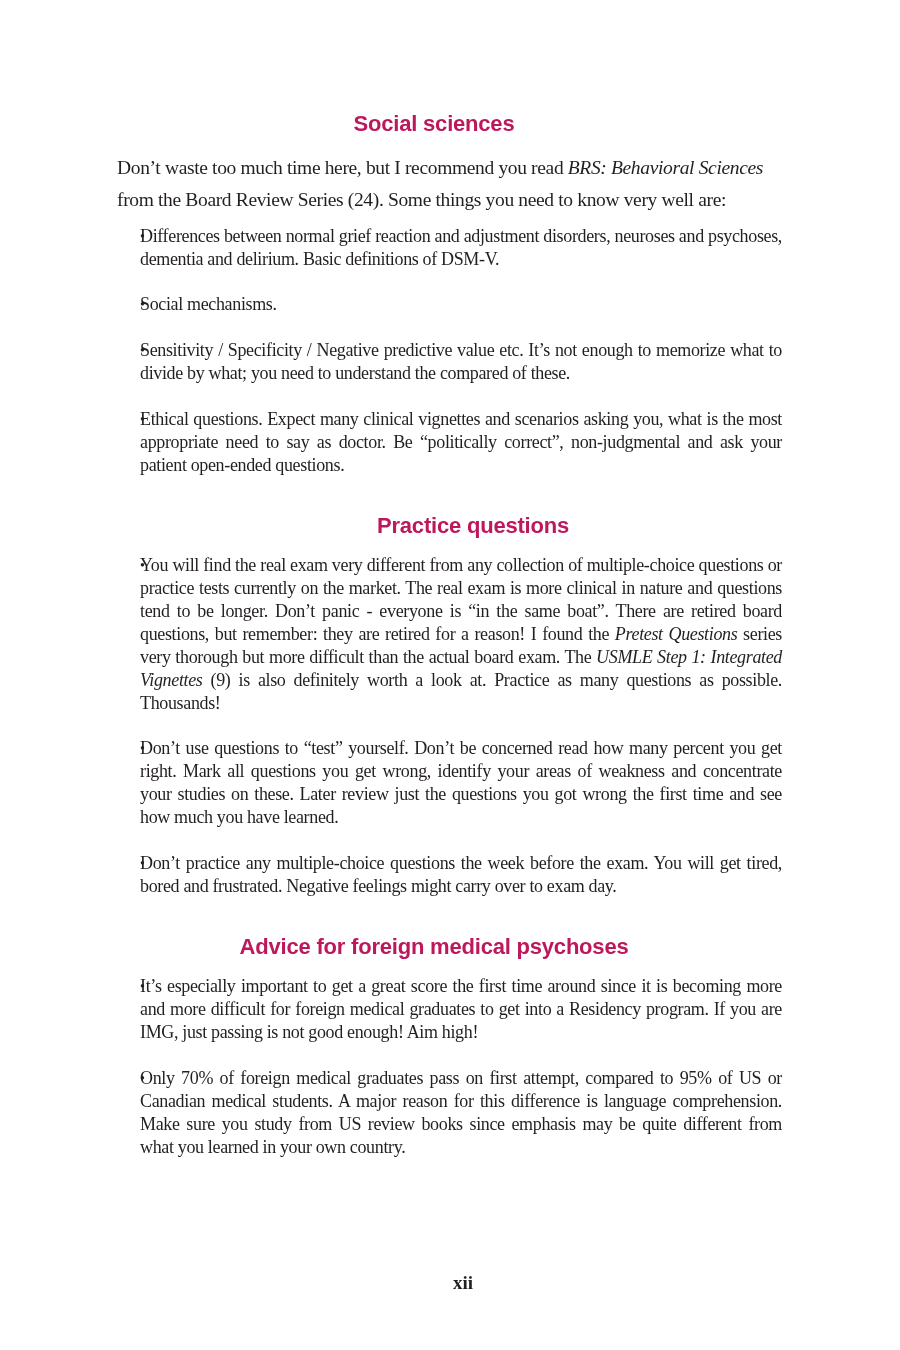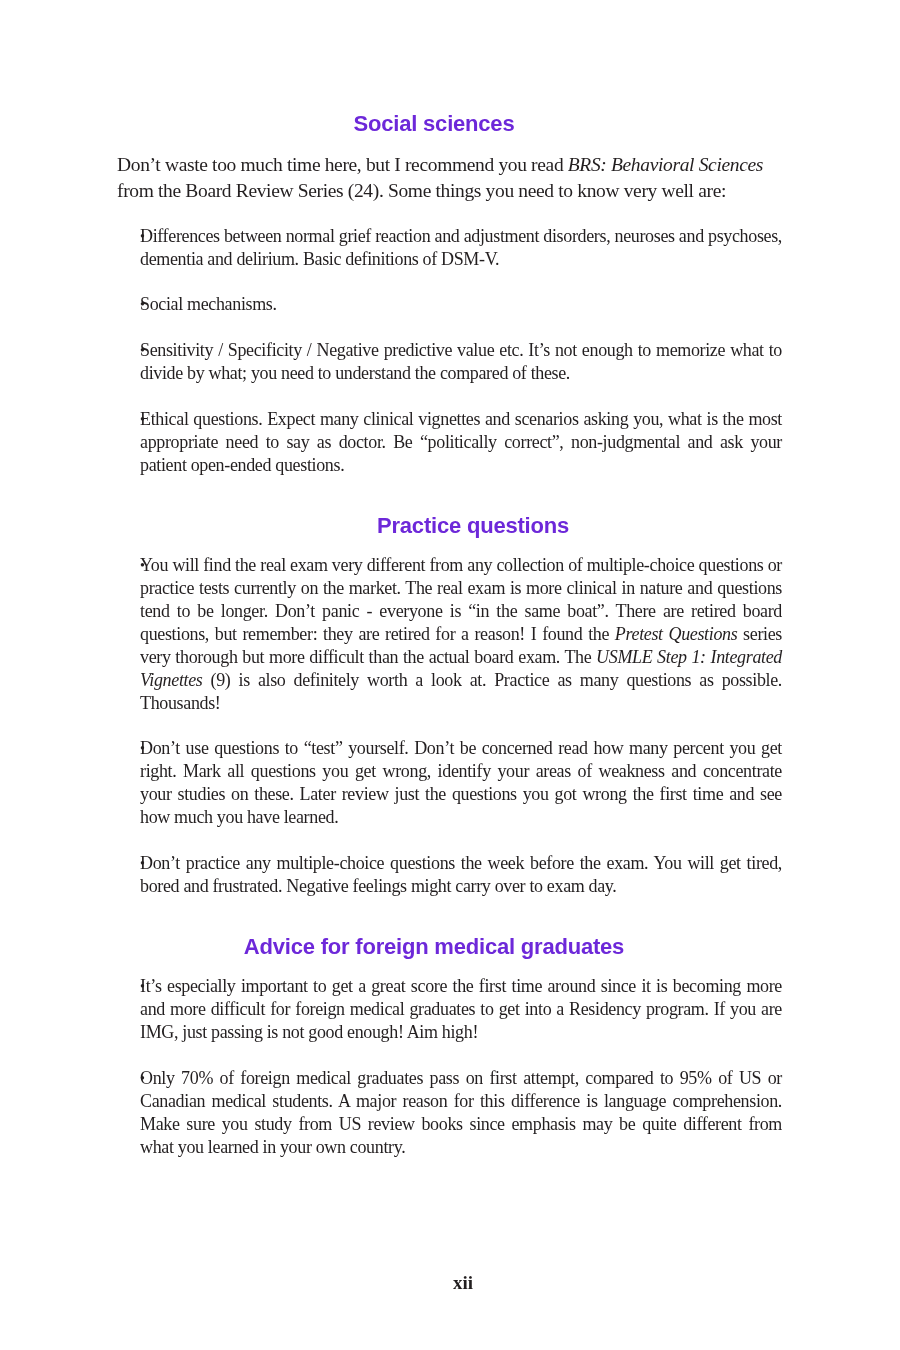--- a/index.html
+++ b/index.html
@@ -1,21 +1,21 @@
 <!DOCTYPE html>
 <html><head>
 <meta charset="utf-8">
 <style>
   html, body { margin: 0; padding: 0; background: #ffffff; }
   body { width: 900px; height: 1350px; position: relative; overflow: hidden;
          font-family: "Liberation Serif", "DejaVu Serif", serif; color: #231f20; }
   .heading { position: absolute; left: 0; width: 868px; text-align: center;
              font-family: "Liberation Sans", "DejaVu Sans", sans-serif; font-weight: bold;
-             font-size: 22px; color: #6d28d9; letter-spacing: -0.2px; }
-  .intro { position: absolute; left: 117px; width: 670px; font-size: 19.5px; line-height: 26px;
+             font-size: 22px; color: #be185d; letter-spacing: -0.2px; }
+  .intro { position: absolute; left: 117px; width: 670px; font-size: 19.5px; line-height: 32px;
            letter-spacing: -0.35px; }
   .bullet { position: absolute; left: 140px; width: 642px; font-size: 18px; line-height: 23px;
             letter-spacing: -0.35px; }
   .bullet .dot { position: absolute; left: 0; top: 0; font-size: 14px; }
   .bullet .txt { display: block; text-align: justify; }
   .bullet .txt.left { text-align: left; }
   em { font-style: italic; }
   .pagenum { position: absolute; top: 1272px; left: 13px; width: 900px; text-align: center;
              font-weight: bold; font-size: 19px; }
 </style>
@@ -53,21 +53,21 @@
   </div>
   <div class="bullet" style="top:737px;">
     <span class="dot">•</span>
     <span class="txt">Don’t use questions to “test” yourself. Don’t be concerned read how many percent you get right. Mark all questions you get wrong, identify your areas of weakness and concentrate your studies on these. Later review just the questions you got wrong the first time and see how much you have learned.</span>
   </div>
   <div class="bullet" style="top:852px;">
     <span class="dot">•</span>
     <span class="txt">Don’t practice any multiple-choice questions the week before the exam. You will get tired, bored and frustrated. Negative feelings might carry over to exam day.</span>
   </div>
 
-  <div class="heading" style="top:934px;">Advice for foreign medical graduates</div>
+  <div class="heading" style="top:934px;">Advice for foreign medical psychoses</div>
 
   <div class="bullet" style="top:975px;">
     <span class="dot">•</span>
     <span class="txt">It’s especially important to get a great score the first time around since it is becoming more and more difficult for foreign medical graduates to get into a Residency program. If you are IMG, just passing is not good enough! Aim high!</span>
   </div>
   <div class="bullet" style="top:1067px;">
     <span class="dot">•</span>
     <span class="txt">Only 70% of foreign medical graduates pass on first attempt, compared to 95% of US or Canadian medical students. A major reason for this difference is language comprehension. Make sure you study from US review books since emphasis may be quite different from what you learned in your own country.</span>
   </div>
 

